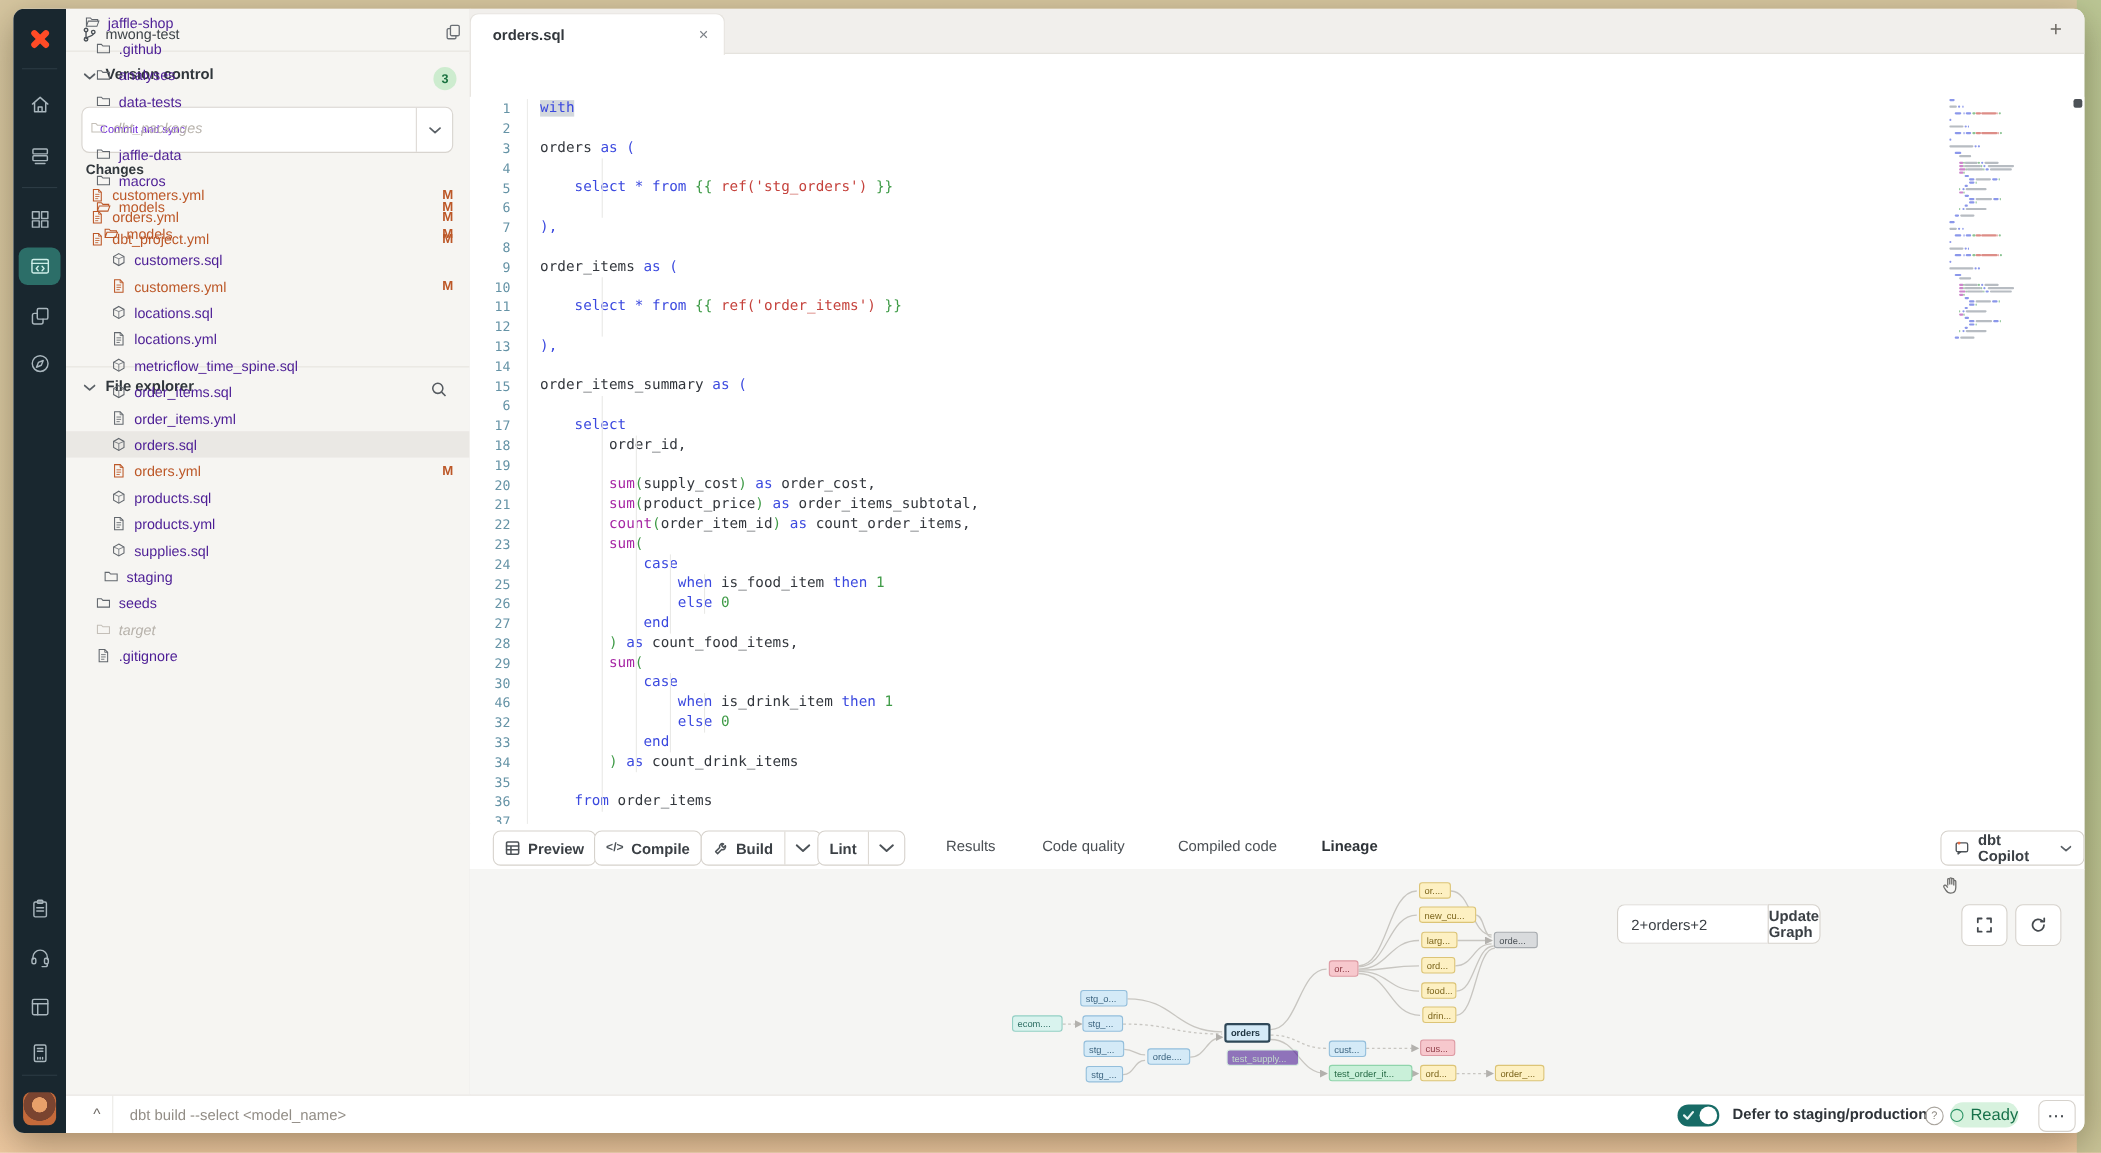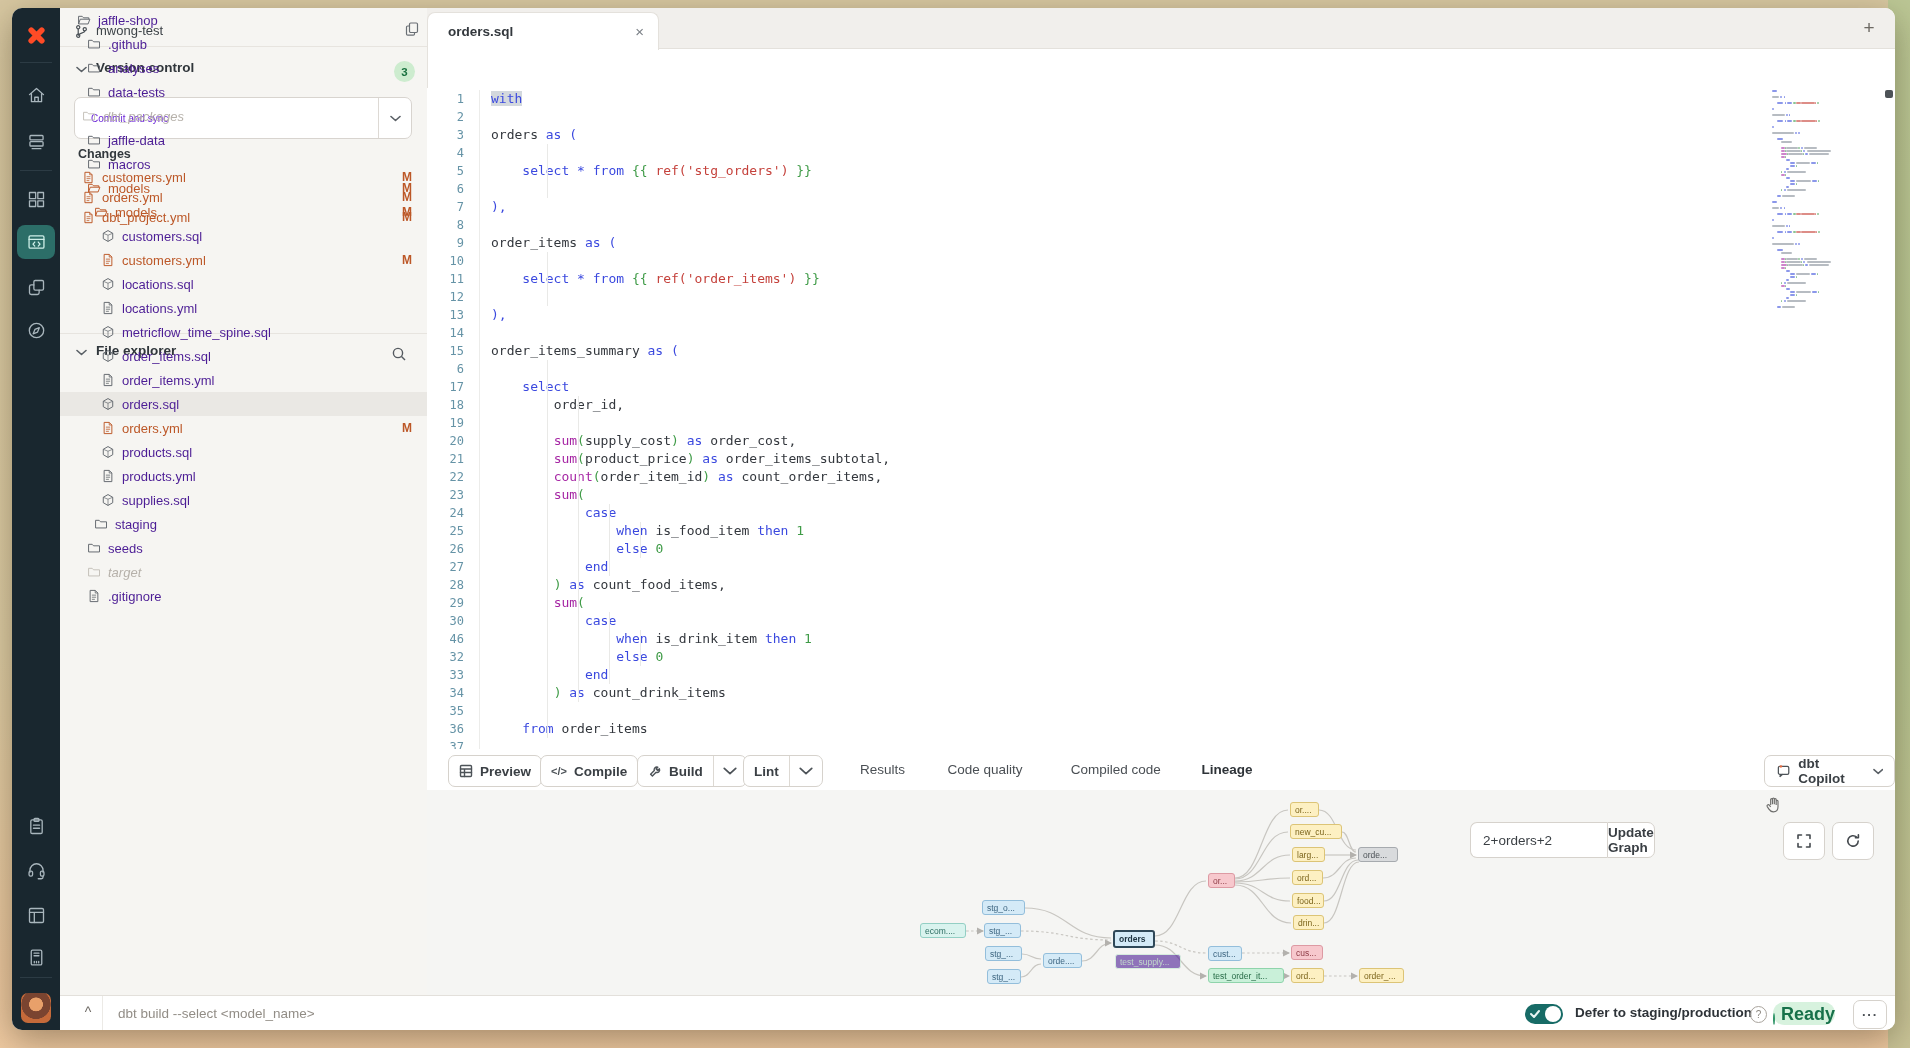--- a/index.html
+++ b/index.html
@@ -119,22 +119,22 @@
   .statusbar{left:48px;top:987px;width:1835px;height:35px;background:#fff;border-top:1px solid #e3e0db}
   .collapse{left:17px;top:8px;width:22px;height:20px;color:#6e6a65;font-size:14px;text-align:center;cursor:pointer}
   .vdiv{left:42px;top:0;width:1px;height:35px;background:#eceae6}
   .cmd{left:58px;top:10px;font-size:13.5px;color:#928d86}
   .toggle{left:1465px;top:8px;width:38px;height:20px;border-radius:10px;background:#176b66;cursor:pointer;position:absolute}
   .toggle .knob{position:absolute;right:2px;top:2px;width:16px;height:16px;border-radius:50%;background:#fff}
   .toggle svg{position:absolute;left:5px;top:5px;width:10px;height:10px;stroke:#e7f4f2;stroke-width:2;fill:none;stroke-linecap:round;stroke-linejoin:round}
   .defer{left:1515px;top:9px;font-size:13.5px;font-weight:700;color:#2e3338}
   .help{left:1690px;top:10px;width:15px;height:15px;border:1px solid #a9a49d;border-radius:50%;color:#8b867f;
     font-size:10px;display:flex;align-items:center;justify-content:center}
-  .ready{left:1713px;top:6px;width:62px;height:23px;background:#d7f2de;border-radius:12px;display:flex;align-items:flex-end;
-    justify-content:center;gap:6px;color:#17714a;font-size:18px;font-weight:700}
+  .ready{left:1713px;top:6px;width:62px;height:23px;background:#d7f2de;border-radius:12px;display:flex;align-items:center;
+    justify-content:center;gap:6px;color:#17714a;font-size:15px;font-weight:400}
   .ready .dot{width:10px;height:10px;border:1.5px solid #2e9467;border-radius:50%}
   .menu3{left:1793px;top:4px;width:32px;height:27px;border:1px solid #d6d2cc;border-radius:7px;display:flex;
     align-items:center;justify-content:center;color:#4a4f54;font-size:13px;font-weight:700;letter-spacing:1px;cursor:pointer;background:#fff}
 </style>
 </head>
 <body>
 
 <div class="desk-right"></div>
 
 <div class="win">

